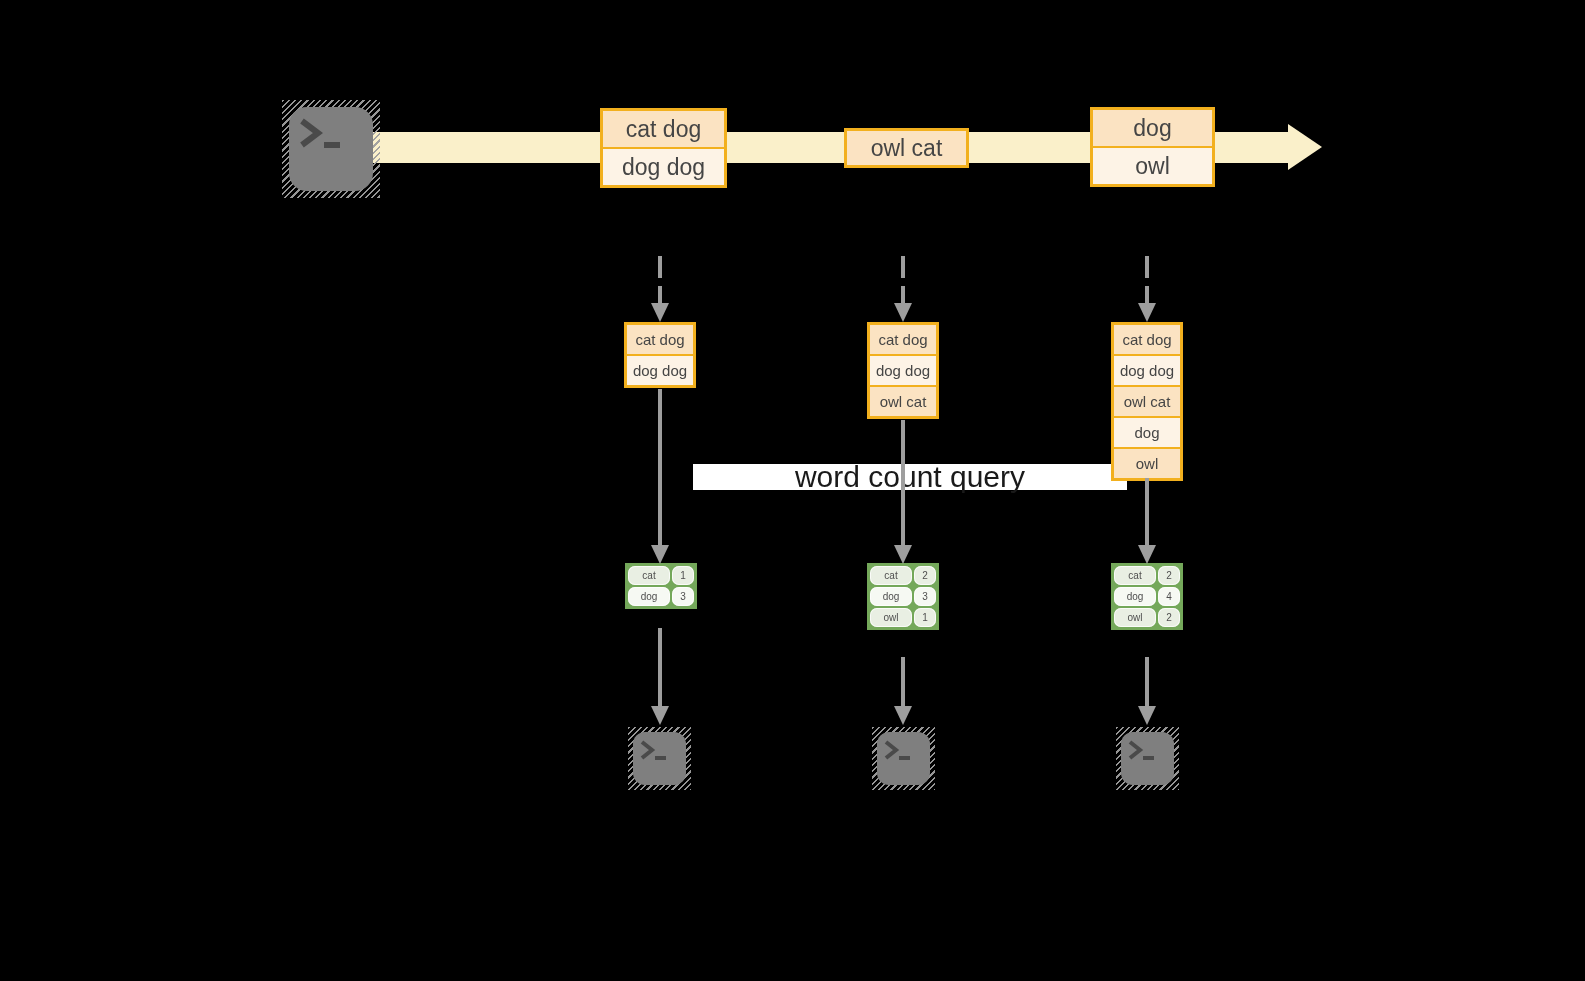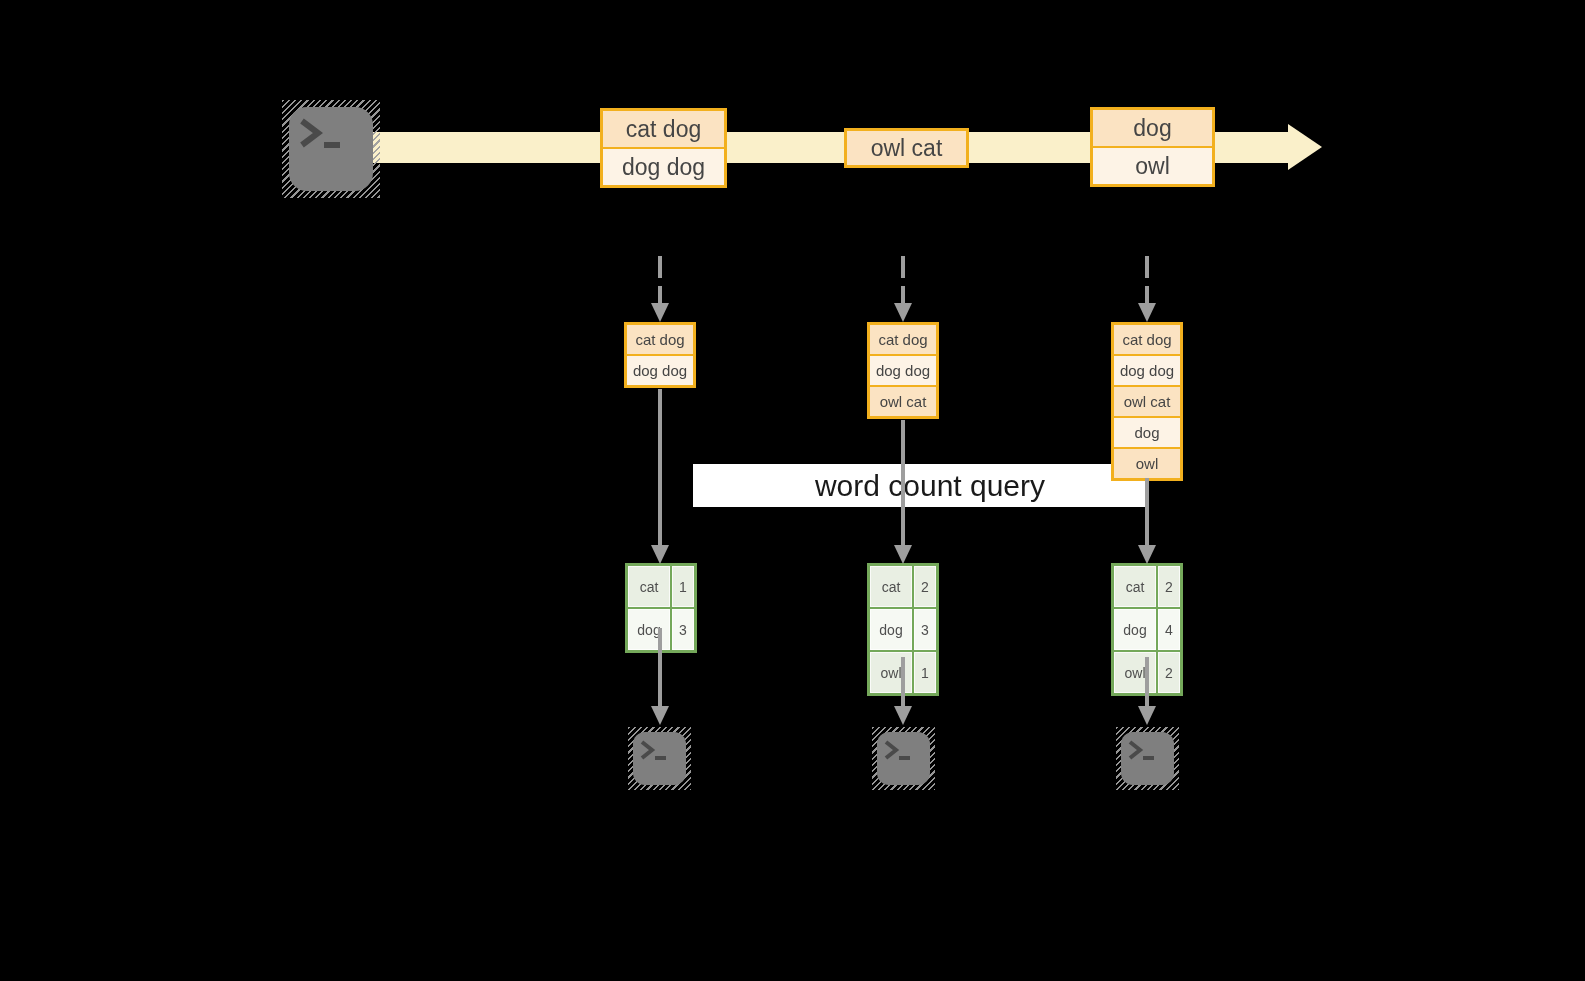--- a/index.html
+++ b/index.html
@@ -43,27 +43,27 @@
   .light{background:var(--peach-light);}
   .big .row{height:36px;font-size:23px;}
   .big1 .row{height:34px;font-size:23px;}
   .small .row{height:29px;font-size:15px;}
   
   .shaft{position:absolute;width:4px;background:var(--arrow);z-index:3;}
   .dash{position:absolute;width:4px;background:var(--arrow);z-index:3;}
   .head{position:absolute;width:0;height:0;border-left:9px solid transparent;
     border-right:9px solid transparent;border-top:19px solid var(--arrow);z-index:3;}
   
-  .banner{position:absolute;left:693px;top:464px;width:434px;height:43px;background:var(--banner-bg);
-    display:flex;align-items:center;justify-content:center;font-size:30px;color:var(--banner-text);z-index:1;padding-left:20px;}
+  .banner{position:absolute;left:693px;top:464px;width:434px;height:26px;background:var(--banner-bg);
+    display:flex;align-items:center;justify-content:center;font-size:30px;color:var(--banner-text);z-index:1;}
   
   .gtable{position:absolute;background:var(--green);display:grid;
     grid-template-columns:42px 22px;gap:2px;padding:3px;z-index:2;}
-  .gcell{display:flex;align-items:center;justify-content:center;height:41px;
-    font-size:14px;color:var(--gtext);background:var(--gcell-dark);box-shadow:inset 0 0 0 1px rgba(255,255,255,.75);}
+  .gcell{display:flex;align-items:center;justify-content:center;height:19px;
+    font-size:10px;color:var(--gtext);background:var(--gcell-dark);box-shadow:inset 0 0 0 1px rgba(255,255,255,.75);border-radius:7px;}
   .gcell.lt{background:var(--gcell-light);}
 </style>
 </head>
 <body>
 
 <div class="canvas">
 
   <div class="band"></div>
   <div class="band-head"></div>
 

